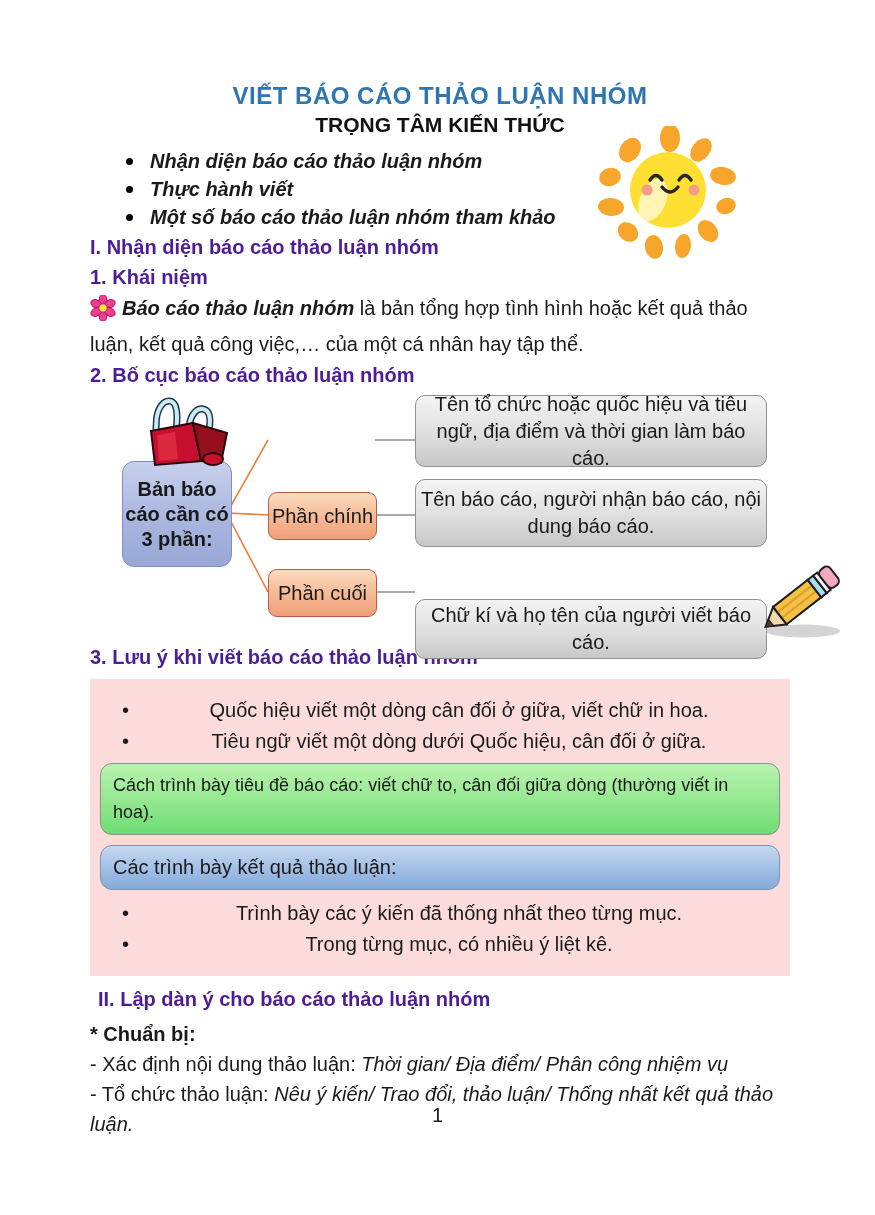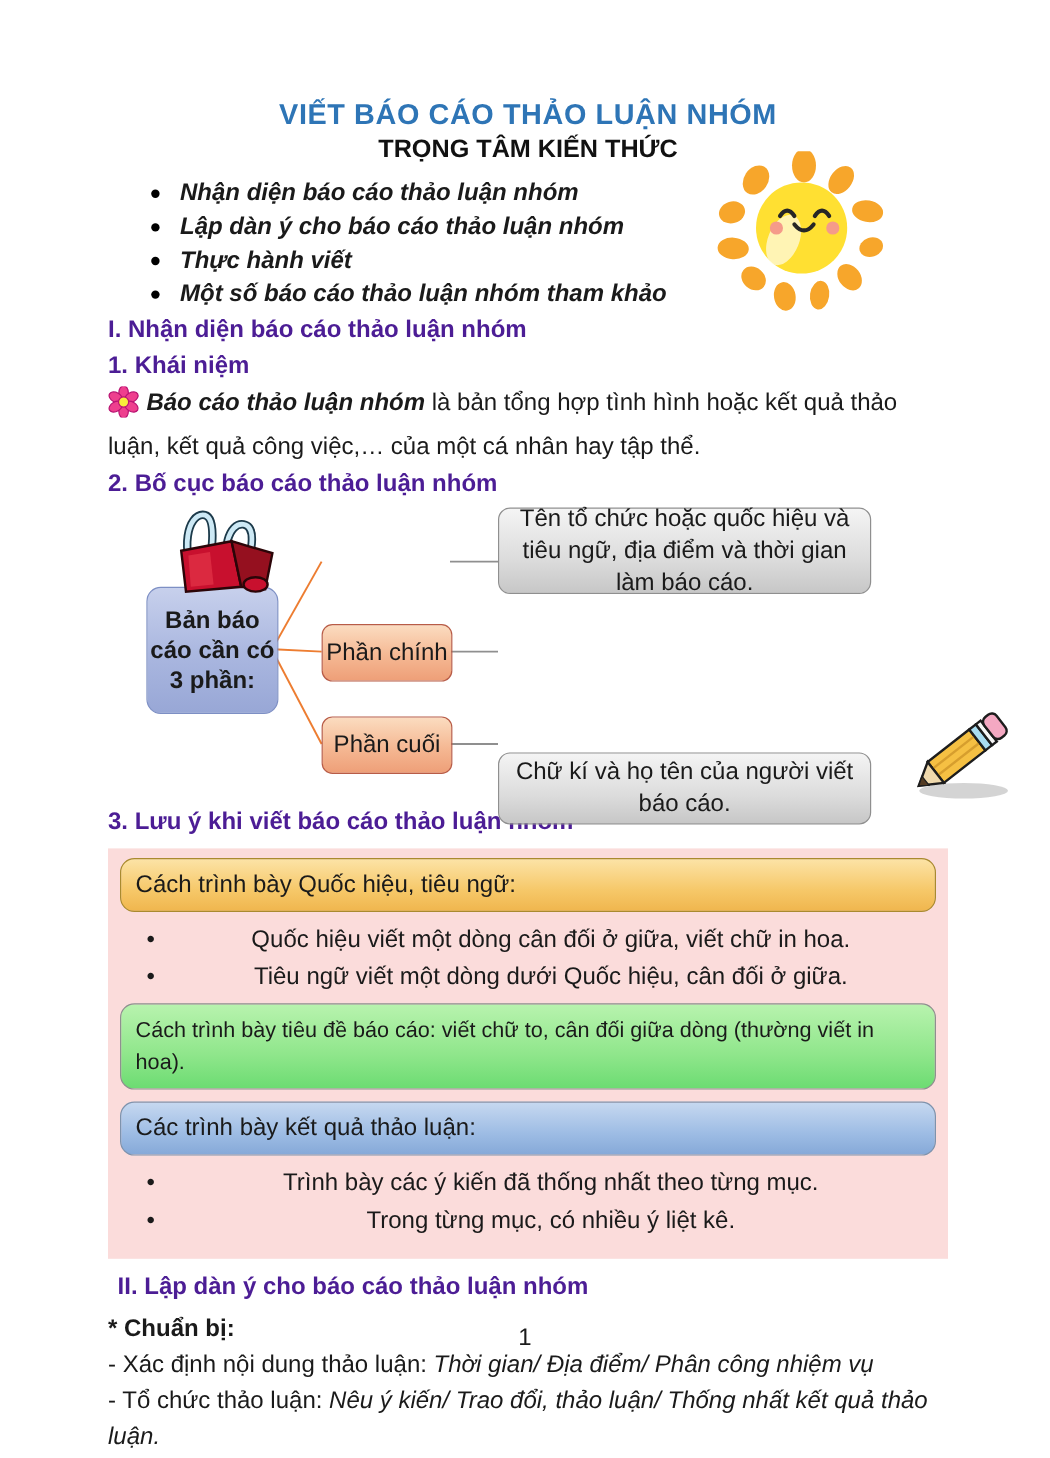--- a/index.html
+++ b/index.html
@@ -22,21 +22,21 @@
   .diagram svg.lines{position:absolute;left:0;top:0;width:700px;height:248px;}
   .rootBox{position:absolute;left:32px;top:68px;width:104px;height:100px;border-radius:12px;
     background:linear-gradient(180deg,#c7d0ec 0%,#a9b6df 55%,#98a7d6 100%);
     border:1.5px solid #7d8fc4;display:flex;align-items:center;justify-content:center;text-align:center;
     font-size:20px;font-weight:bold;line-height:25px;padding:2px;}
   .clipWrap{position:absolute;left:45px;top:2px;width:110px;height:72px;}
   .branchBox{position:absolute;left:178px;width:107px;height:46px;border-radius:9px;
     background:linear-gradient(180deg,#fbdcc0 0%,#f5b893 55%,#ee9f78 100%);
     border:1.5px solid #b85c47;display:flex;align-items:center;justify-content:center;font-size:20px;}
   .branch0{top:24px;} .branch1{top:99px;} .branch2{top:176px;}
-  .grayBox{position:absolute;left:325px;width:311px;border-radius:10px;
+  .grayBox{position:absolute;left:325px;width:352px;border-radius:10px;
     background:linear-gradient(180deg,#f4f4f4 0%,#dcdcdc 60%,#c7c7c7 100%);
     border:1.5px solid #8f8f8f;display:flex;align-items:center;justify-content:center;text-align:center;
     font-size:20px;line-height:27px;padding:4px 4px;box-sizing:border-box;}
   .gray0{top:2px;height:72px;} .gray1{top:86px;height:68px;} .gray2{top:168px;height:60px;margin-top:38px;}
   .pencilWrap{position:absolute;left:665px;top:158px;width:104px;height:90px;}
   
   .pinkPanel{background:#fbdcdb;margin-top:8px;padding:8px 10px 10px 10px;}
   .noteBox{border-radius:12px;padding:8px 12px;font-size:20px;line-height:27px;box-sizing:border-box;}
   .noteBox.orange{background:linear-gradient(180deg,#fce3a6 0%,#f6c869 60%,#f0b64e 100%);border:1.5px solid #a98a2f;}
   .noteBox.green{background:linear-gradient(180deg,#b8f3ae 0%,#8fe68b 60%,#6cdc72 100%);border:1.5px solid #8f8f8f;margin-top:6px;font-size:18px;}
@@ -81,21 +81,20 @@
       <path d="M67,61 Q75,71 83,61" stroke="#262626" stroke-width="3.4" fill="none" stroke-linecap="round"></path>
     </svg>
   </div>
 
   <div class="content">
     <div class="title">VIẾT BÁO CÁO THẢO LUẬN NHÓM</div>
     <div class="subtitle">TRỌNG TÂM KIẾN THỨC</div>
 
     <ul class="toc">
       <li>Nhận diện báo cáo thảo luận nhóm</li>
-      <li>Lập dàn ý cho báo cáo thảo luận nhóm</li>
       <li>Thực hành viết</li>
       <li>Một số báo cáo thảo luận nhóm tham khảo</li>
     </ul>
 
     <div class="h-blue">I. Nhận diện báo cáo thảo luận nhóm</div>
     <div class="h-blue">1. Khái niệm</div>
 
     <div class="para">
       <span class="inline-ic">
         <svg viewBox="0 0 26 26" width="26" height="26">
@@ -137,20 +136,21 @@
           <polygon points="58,28 92,38 86,68 66,66" fill="#95101F" stroke="#2b0508" stroke-width="2"></polygon>
           <polygon points="22,40 40,37 43,64 24,66" fill="#E23548" opacity="0.7"></polygon>
           <ellipse cx="78" cy="64" rx="10" ry="6" fill="#C8102E" stroke="#2b0508" stroke-width="2"></ellipse>
         </svg>
       </div>
 
       <div class="branchBox branch1">Phần chính</div>
       <div class="branchBox branch2">Phần cuối</div>
 
       <div class="grayBox gray0">Tên tổ chức hoặc quốc hiệu và tiêu ngữ, địa điểm và thời gian làm báo cáo.</div>
+      <div class="grayBox gray1">Tên báo cáo, người nhận báo cáo, nội dung báo cáo.</div>
       <div class="grayBox gray2">Chữ kí và họ tên của người viết báo cáo.</div>
 
       <div class="pencilWrap">
         <svg viewBox="0 0 104 90" width="104" height="90">
           <ellipse cx="48" cy="80" rx="37" ry="6.5" fill="#bdbdbd" opacity="0.65"></ellipse>
           <g transform="rotate(-38 50 45)">
             <rect x="18" y="34" width="44" height="22" fill="#F5C043" stroke="#1d1d1d" stroke-width="2"></rect>
             <line x1="18" y1="41" x2="62" y2="41" stroke="#D69E2E" stroke-width="2"></line>
             <line x1="18" y1="48" x2="62" y2="48" stroke="#D69E2E" stroke-width="2"></line>
             <polygon points="18,34 0,45 18,56" fill="#EFD9AD" stroke="#1d1d1d" stroke-width="2"></polygon>
@@ -159,21 +159,20 @@
             <rect x="69" y="34" width="5" height="22" fill="#F7F7F7" stroke="#1d1d1d" stroke-width="2"></rect>
             <rect x="74" y="34" width="13" height="22" rx="5" fill="#F4A8C2" stroke="#1d1d1d" stroke-width="2"></rect>
           </g>
         </svg>
       </div>
     </div>
 
     <div class="h-blue">3. Lưu ý khi viết báo cáo thảo luận nhóm</div>
 
     <div class="pinkPanel">
-      <div class="noteBox orange">Cách trình bày Quốc hiệu, tiêu ngữ:</div>
       <ul class="noteList">
         <li>Quốc hiệu viết một dòng cân đối ở giữa, viết chữ in hoa.</li>
         <li>Tiêu ngữ viết một dòng dưới Quốc hiệu, cân đối ở giữa.</li>
       </ul>
       <div class="noteBox green">Cách trình bày tiêu đề báo cáo: viết chữ to, cân đối giữa dòng (thường viết in hoa).</div>
       <div class="noteBox blue">Các trình bày kết quả thảo luận:</div>
       <ul class="noteList">
         <li>Trình bày các ý kiến đã thống nhất theo từng mục.</li>
         <li>Trong từng mục, có nhiều ý liệt kê.</li>
       </ul>

